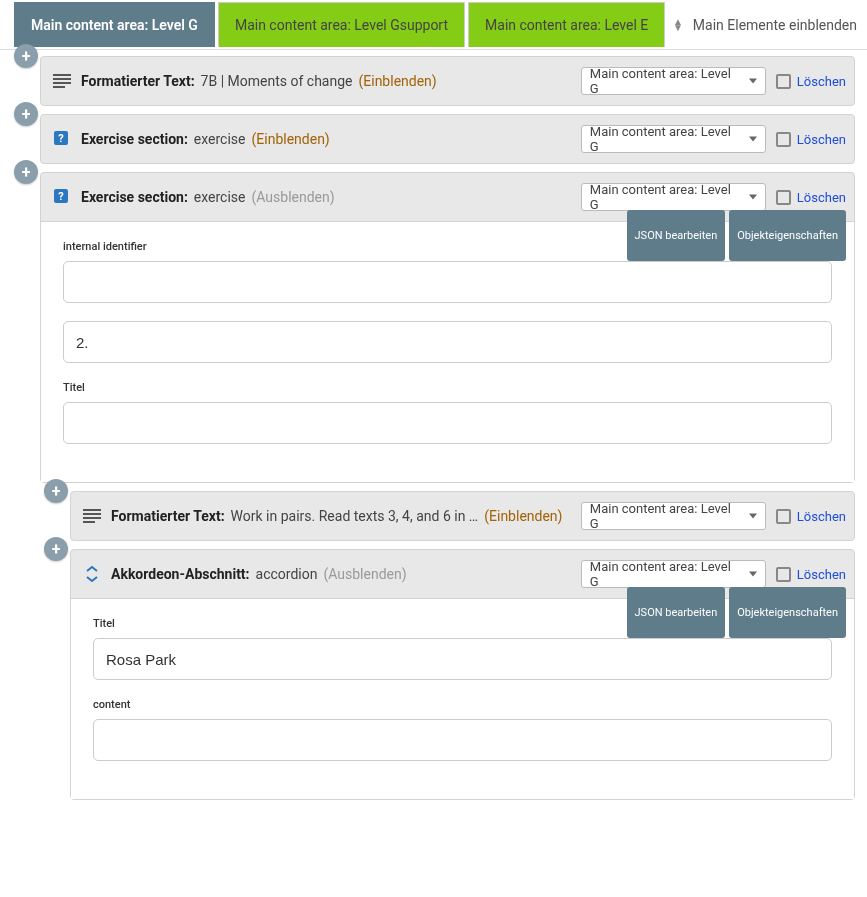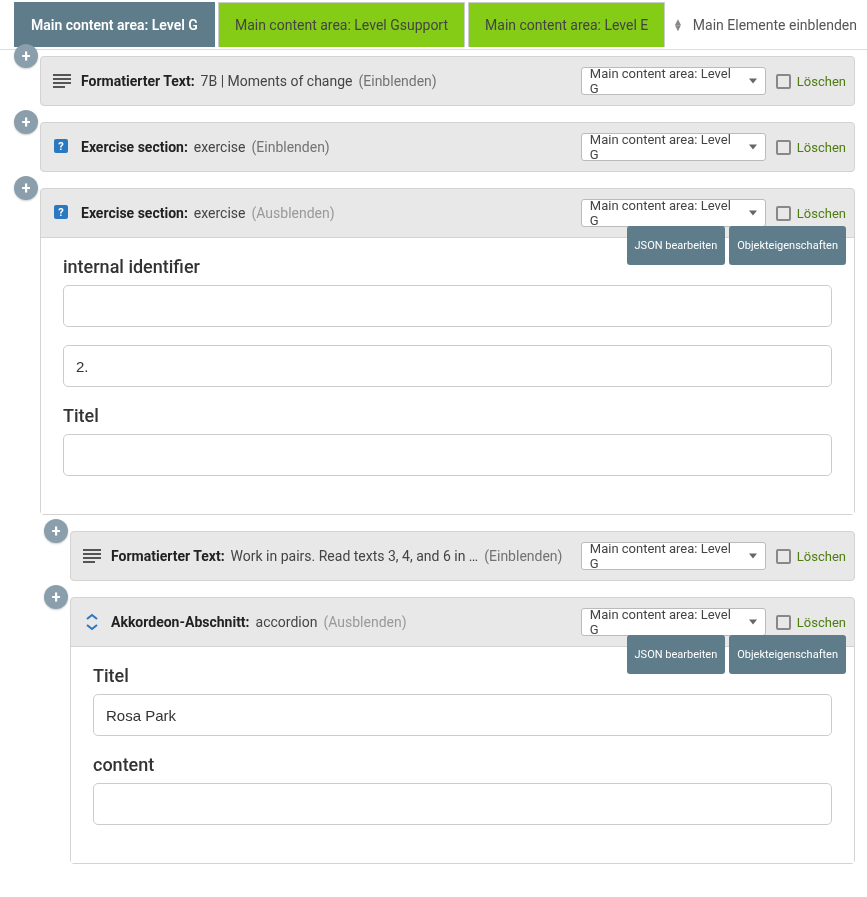--- a/index.html
+++ b/index.html
@@ -58,21 +58,21 @@
     background: #8a9fab;
     color: #fff;
     display: flex; align-items: center; justify-content: center;
     font-size: 16px; font-weight: 700;
     cursor: pointer;
     position: absolute;
     box-shadow: 0 1px 2px rgba(0,0,0,0.2);
   }
 
   .block {
-    margin: 6px 12px 16px 40px;
+    margin: 6px 12px 8px 40px;
     border: 1px solid #d3d3d3;
     border-radius: 4px;
     background: #e8e8e8;
     position: relative;
   }
   .block.nest-1 { margin-left: 70px; }
 
   .block-header {
     display: flex;
     align-items: center;
@@ -81,21 +81,21 @@
     font-size: 14px;
   }
   .block-icon {
     width: 22px; height: 22px;
     display: flex; align-items: center; justify-content: center;
     flex-shrink: 0;
   }
   .block-title-group { flex: 1; min-width: 0; display: flex; gap: 6px; align-items: baseline; }
   .block-type { font-weight: 700; color: #222; }
   .block-label { color: #444; }
-  .block-toggle { color: #737373; cursor: pointer; }
+  .block-toggle { color: #a16207; cursor: pointer; }
   .block-toggle.muted { color: #999; cursor: default; }
 
   .block-controls { display: flex; align-items: center; gap: 10px; }
   .level-select {
     width: 185px;
     height: 28px;
     background: #fff;
     border: 1px solid #bbb;
     border-radius: 3px;
     padding: 0 22px 0 8px;
@@ -110,21 +110,21 @@
     position: absolute;
     right: 8px; top: 50%;
     width: 0; height: 0;
     border-left: 4px solid transparent;
     border-right: 4px solid transparent;
     border-top: 5px solid #666;
     transform: translateY(-50%);
   }
   .delete-group {
     display: flex; align-items: center; gap: 6px;
-    color: #4d7c0f; font-size: 13px;
+    color: #1d4ed8; font-size: 13px;
   }
   .delete-check {
     width: 15px; height: 15px;
     border: 2px solid #888;
     border-radius: 2px;
     cursor: pointer;
   }
 
   .block-body {
     background: #fff;
@@ -134,27 +134,27 @@
   }
   .body-tags {
     position: absolute;
     right: 8px; top: -12px;
     display: flex; gap: 4px;
   }
   .tag {
     background: #5f7c8a;
     color: #fff;
     font-size: 11px;
-    padding: 13px 8px;
+    padding: 19px 8px;
     border-radius: 3px;
     cursor: pointer;
   }
 
   .field { margin: 6px 0 18px 0; }
-  .field-label { font-size: 18px; color: #333; margin-bottom: 8px; font-weight: 500; }
+  .field-label { font-size: 11px; color: #333; margin-bottom: 8px; font-weight: 500; }
   .field-input {
     width: 100%;
     height: 42px;
     border: 1px solid #ccc;
     border-radius: 5px;
     padding: 0 12px;
     font-size: 15px;
     color: #333;
     background: #fff;
   }

